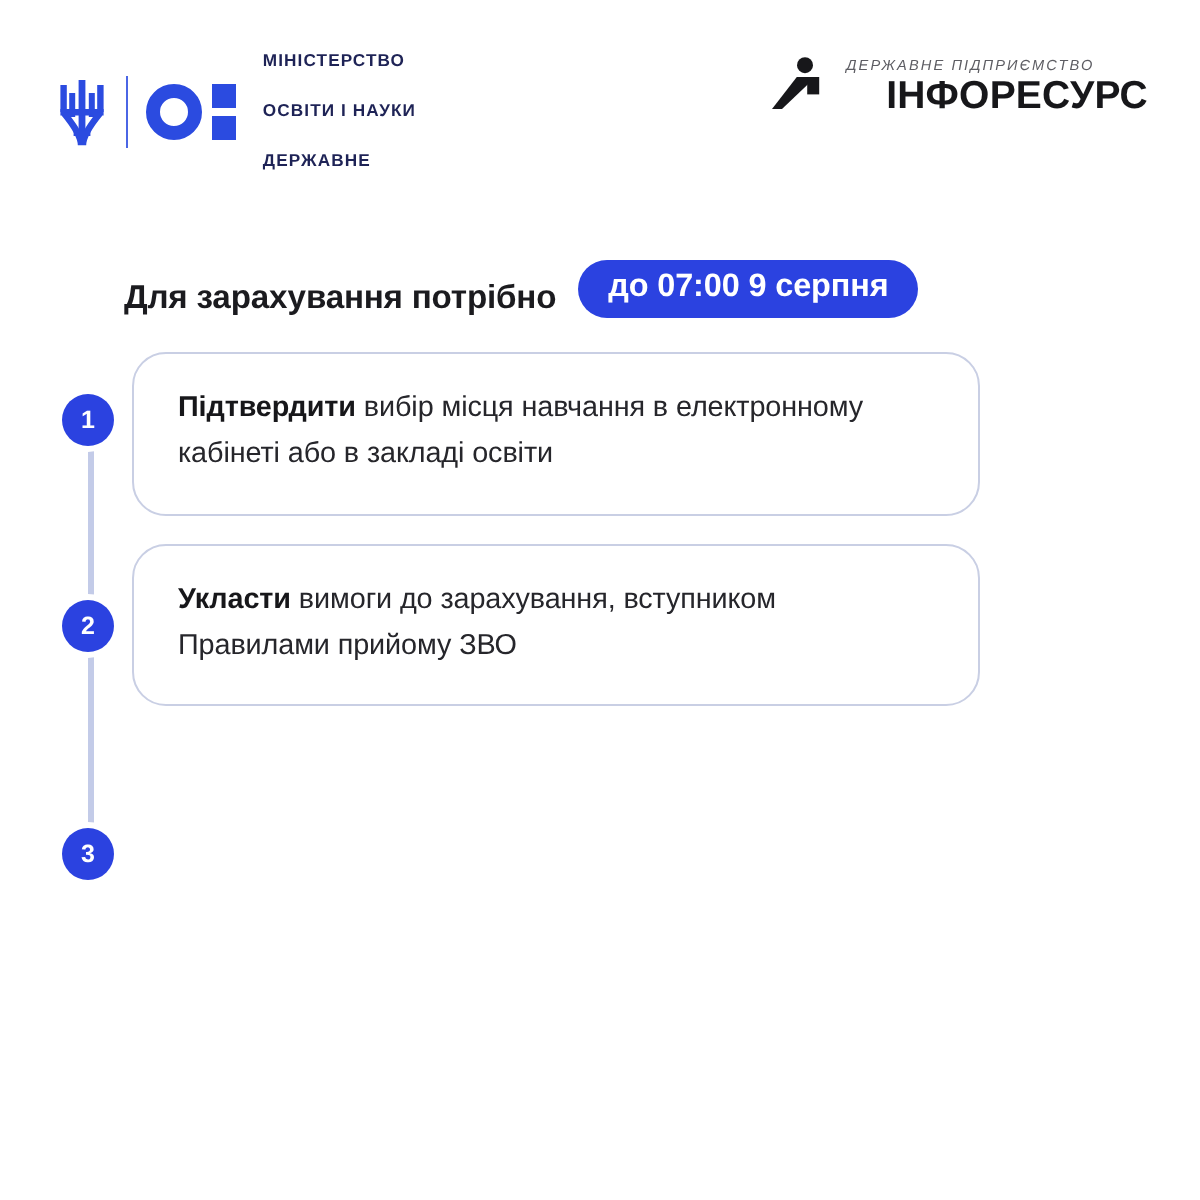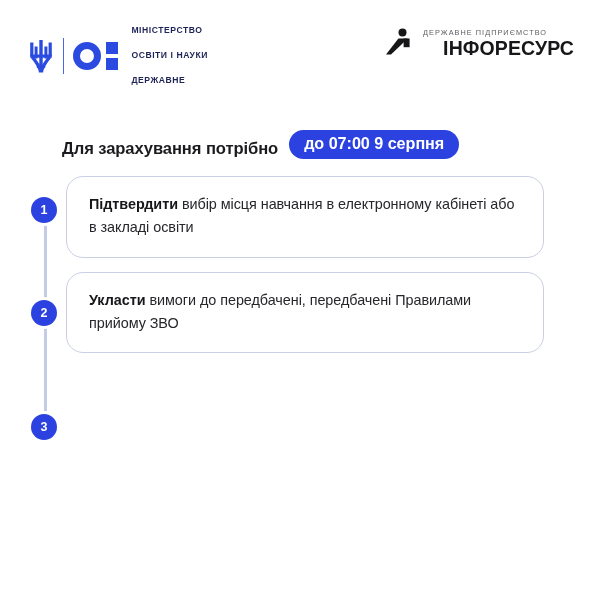--- a/index.html
+++ b/index.html
@@ -99,20 +99,21 @@
     flex-direction: column;
     line-height: 1;
   }
   .infores-top {
     font-size: 7.3px;
     font-weight: 400;
     letter-spacing: 1.05px;
     color: #5d5d63;
     white-space: nowrap;
     margin-bottom: 3px;
+    font-style: italic;
   }
   .infores-bottom {
     font-size: 19.5px;
     font-weight: 700;
     letter-spacing: .1px;
     color: #17171a;
     white-space: nowrap;
     margin-left: 20px;
   }
 
@@ -183,21 +184,21 @@
     justify-content: center;
     z-index: 2;
     box-shadow: 0 0 0 3px #ffffff;
   }
   .step-1 .badge { top: 21px; }
   .step-2 .badge { top: 28px; }
   .step-3 .badge { top: 47px; }
 
   .card {
     margin-left: 66px;
-    width: 478px;
+    width: 424px;
     box-sizing: border-box;
     background: #ffffff;
     border: 1.3px solid #c9cfe4;
     border-radius: 17px;
     padding: 16px 22px 17px 22px;
     font-size: 14.4px;
     line-height: 1.62;
     color: #26262b;
     letter-spacing: -.05px;
   }
@@ -274,21 +275,21 @@
     <div class="step step-1">
       <span class="badge">1</span>
       <div class="card">
         <b>Підтвердити</b><span> вибір місця навчання в електронному кабінеті або в закладі освіти</span>
       </div>
     </div>
 
     <div class="step step-2">
       <span class="badge">2</span>
       <div class="card">
-        <b>Укласти</b><span> вимоги до передбачені, передбачені Правилами прийому ЗВО</span>
+        <b>Укласти</b><span> вимоги до зарахування, вступником Правилами прийому ЗВО</span>
       </div>
     </div>
 
     <div class="step step-3">
       <span class="badge">3</span>
     </div>
   </div>
 
 </div>
 

